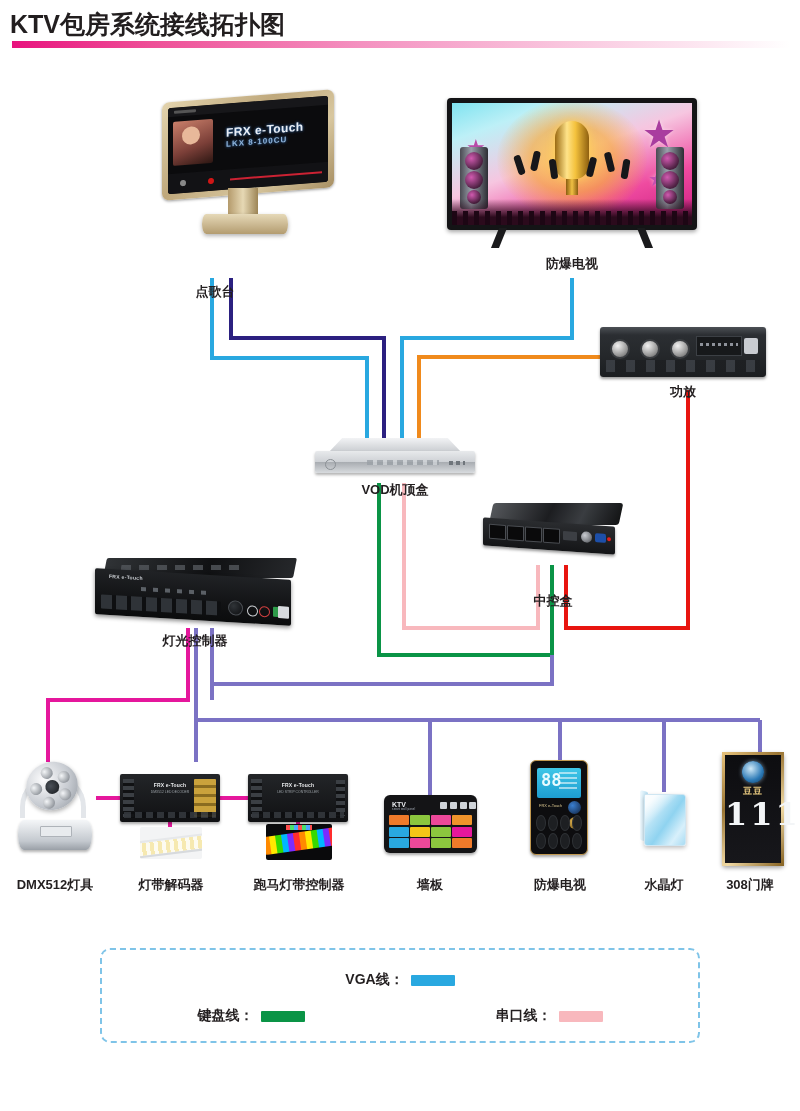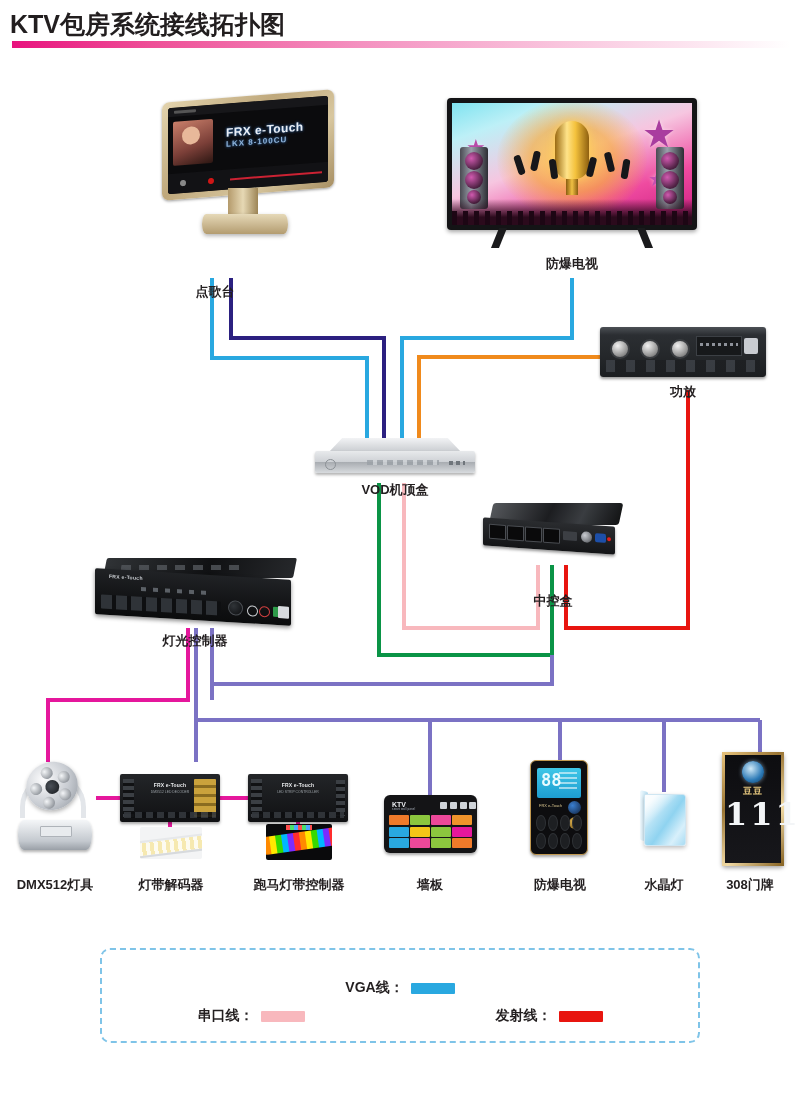--- a/index.html
+++ b/index.html
@@ -248,21 +248,21 @@
   .door .cn{position:absolute;left:0;right:0;top:30px;text-align:center;font-size:9px;
      font-weight:bold;color:#e6c77e;letter-spacing:1px;}
   .door .num{position:absolute;left:0;right:0;top:44px;text-align:center;font-size:32px;
      line-height:30px;font-weight:bold;color:#f3f5f7;letter-spacing:3px;
      font-family:"DejaVu Serif",serif;}
 
   
   .legend{position:absolute;left:100px;top:948px;width:600px;height:95px;
      border:2px dashed #7fc4e8;border-radius:10px;box-sizing:border-box;}
   .legend .row{position:absolute;left:0;width:100%;height:32px;display:flex;}
-  .legend .r1{top:22px;} .legend .r2{top:50px;}
+  .legend .r1{top:14px;} .legend .r2{top:50px;}
   .legend .cell{flex:1;display:flex;align-items:center;justify-content:center;gap:7px;}
   .legend .lab{font-size:14px;font-weight:bold;color:#231f20;white-space:nowrap;}
   .legend .sw{width:44px;height:11px;border-radius:1px;display:block;}
 </style>
 </head>
 <body>
 
 <div class="title">KTV包房系统接线拓扑图</div>
 <div class="title-rule"></div>
 
@@ -504,21 +504,21 @@
 
 <div class="legend">
   <div class="row r1">
     <div class="cell">
       <span class="lab">VGA线：</span>
       <span class="sw" id="sw0" style="background: rgb(41, 168, 224);"></span>
     </div>
   </div>
   <div class="row r2">
     <div class="cell">
+      <span class="lab">键盘线：</span>
+      <span class="sw" id="sw4" style="background: rgb(10, 148, 70);"></span>
+    </div>
+    <div class="cell">
       <span class="lab">串口线：</span>
       <span class="sw" id="sw5" style="background: rgb(248, 184, 189);"></span>
     </div>
-    <div class="cell">
-      <span class="lab">发射线：</span>
-      <span class="sw" id="sw6" style="background: rgb(232, 21, 15);"></span>
-    </div>
   </div>
 </div>
 
 </body></html>

